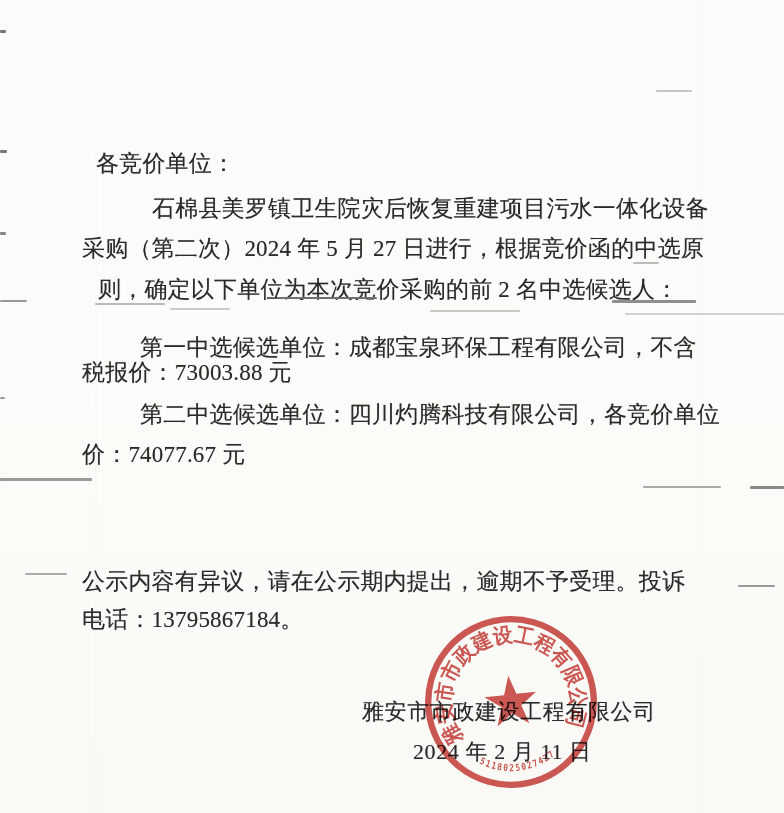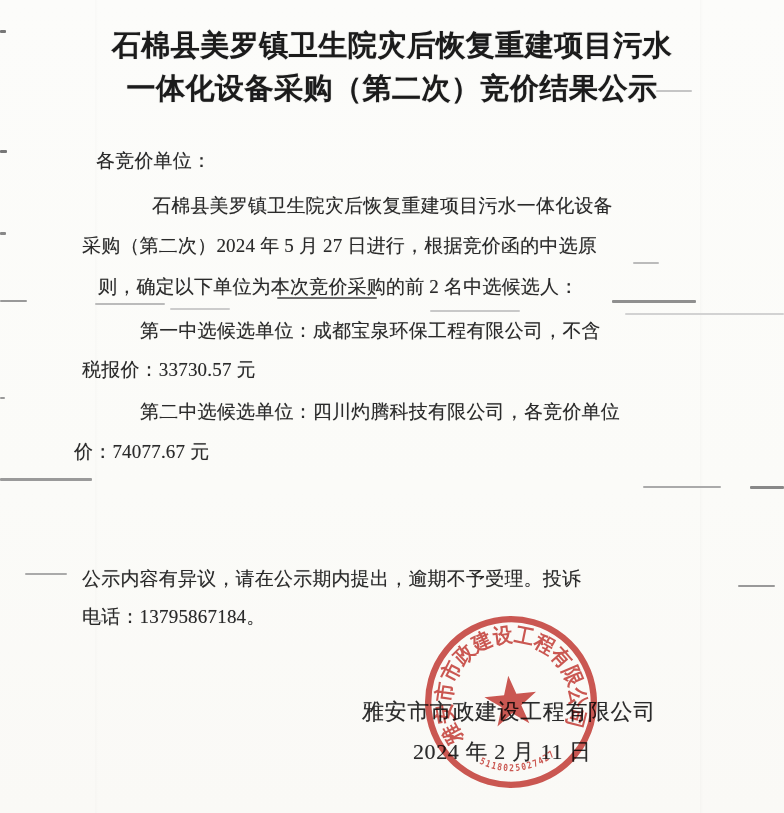--- a/index.html
+++ b/index.html
@@ -18,21 +18,21 @@
   .title{
     position:absolute;top:24px;left:42px;width:700px;
     text-align:center;
     font-family:"DejaVu Sans","Liberation Sans",sans-serif;
     font-weight:700;font-size:29px;line-height:43px;color:#1b1b1b;
     letter-spacing:0.5px;
     text-shadow:0 0 1px rgba(20,20,20,0.45);
   }
   .bl{
     position:absolute;white-space:nowrap;
-    font-size:19px;color:#2a2a2a;
+    font-size:23px;color:#2a2a2a;
     text-shadow:0 0 0.7px rgba(30,30,30,0.4);
     letter-spacing:0.2px;
   }
   .sig{
     position:absolute;white-space:nowrap;
     font-size:22px;color:#2a2a2a;
     text-shadow:0 0 0.7px rgba(30,30,30,0.4);
     letter-spacing:0.6px;
   }
   .seal{
@@ -40,34 +40,30 @@
     mix-blend-mode:multiply;opacity:0.88;
     transform:rotate(-6deg);
   }
   .art{position:absolute;border-radius:1px;filter:blur(0.4px);}
 </style>
 </head>
 <body>
 
 <div class="page">
 
-  <div class="title">
-    <div>石棉县美罗镇卫生院灾后恢复重建项目污水</div>
-    <div>一体化设备采购（第二次）竞价结果公示</div>
-  </div>
 
   <div class="bl" style="top:148px;left:96px">各竞价单位：</div>
 
   <div class="bl" style="top:193px;left:152px">石棉县美罗镇卫生院灾后恢复重建项目污水一体化设备</div>
   <div class="bl" style="top:233px;left:82px">采购（第二次）2024 年 5 月 27 日进行，根据竞价函的中选原</div>
   <div class="bl" style="top:274px;left:98px">则，确定以下单位为本次竞价采购的前 2 名中选候选人：</div>
-  <div class="bl" style="top:318px;left:140px">第一中选候选单位：成都宝泉环保工程有限公司，不含</div>
-  <div class="bl" style="top:357px;left:82px">税报价：33730.57 元</div>
+  <div class="bl" style="top:332px;left:140px">第一中选候选单位：成都宝泉环保工程有限公司，不含</div>
+  <div class="bl" style="top:357px;left:82px">税报价：73003.88 元</div>
   <div class="bl" style="top:399px;left:140px">第二中选候选单位：四川灼腾科技有限公司，各竞价单位</div>
-  <div class="bl" style="top:439px;left:74px">价：74077.67 元</div>
+  <div class="bl" style="top:439px;left:82px">价：74077.67 元</div>
   <div class="bl" style="top:566px;left:82px">公示内容有异议，请在公示期内提出，逾期不予受理。投诉</div>
   <div class="bl" style="top:604px;left:82px">电话：13795867184。</div>
 
   <div class="sig" style="top:697px;left:362px">雅安市市政建设工程有限公司</div>
   <div class="sig" style="top:737px;left:413px">2024 年 2 月 11 日</div>
 
   <div class="art" style="top:30px;left:0;width:6px;height:3px;background:#777"></div>
   <div class="art" style="top:150px;left:0;width:7px;height:3px;background:#777"></div>
   <div class="art" style="top:232px;left:0;width:6px;height:3px;background:#888"></div>
   <div class="art" style="top:90px;left:656px;width:36px;height:2px;background:#c5c5c5"></div>

